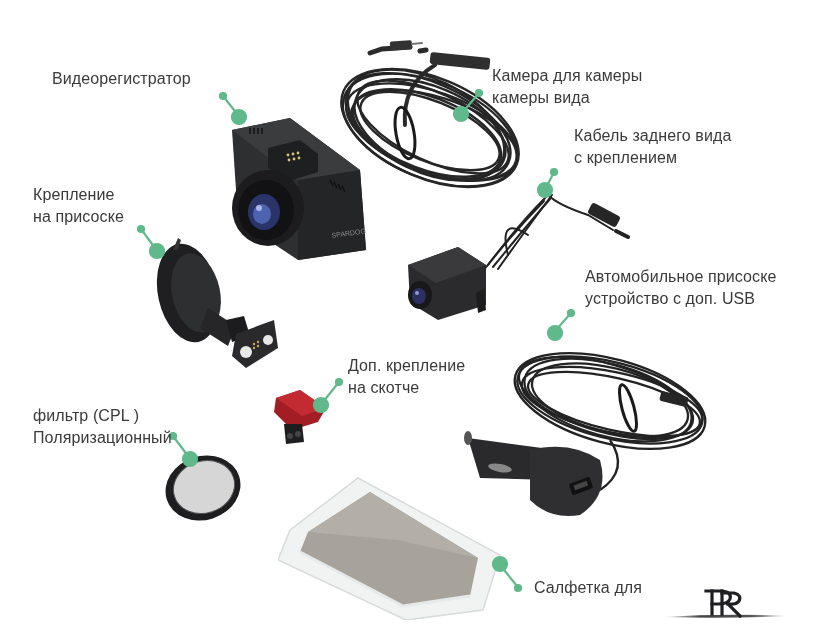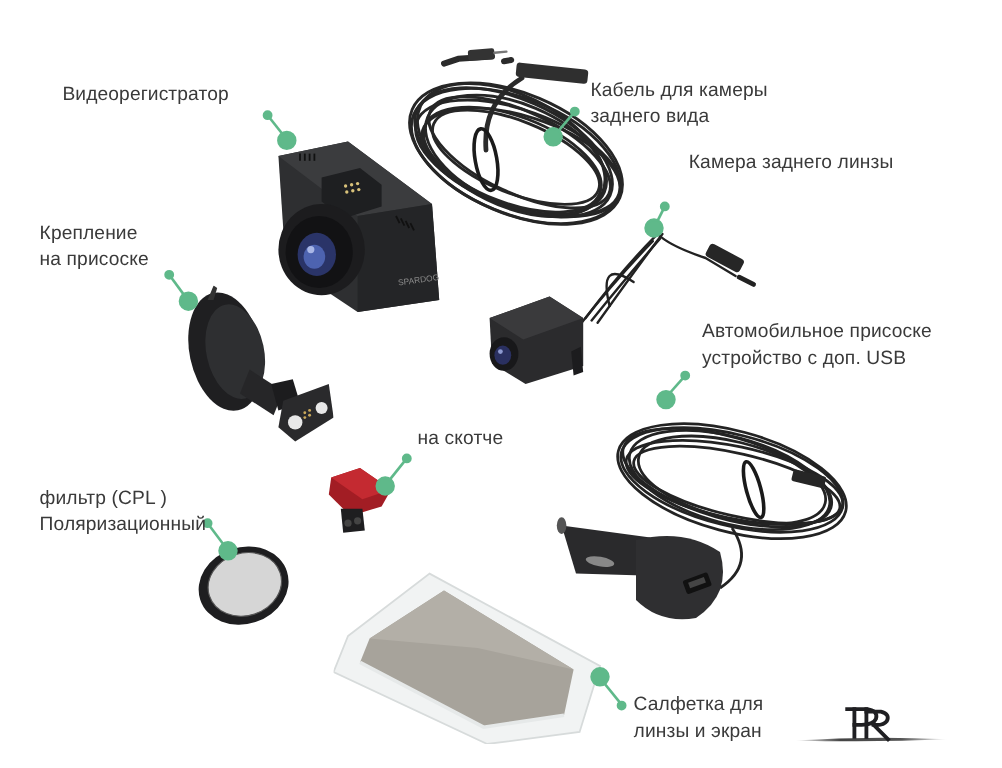--- a/index.html
+++ b/index.html
@@ -1,21 +1,21 @@
 <!DOCTYPE html>
 <html><head>
 <meta charset="utf-8">
 <style>
   html, body { margin: 0; padding: 0; background: #ffffff; }
   body { width: 835px; height: 640px; position: relative; overflow: hidden; font-family: "Liberation Sans", sans-serif; }
   .label { position: absolute; color: #3a3a3a; font-size: 16px; line-height: 22px; font-weight: 300; letter-spacing: 0.1px; white-space: nowrap; }
   .label span { display: block; }
   .callout { position: absolute; left: 0; top: 0; }
   .product { position: absolute; }
-  .clip { overflow: hidden; }
+  .clip { overflow: hidden; text-align: center; }
   .logo { position: absolute; }
 </style>
 </head>
 <body>
 
 <svg class="product" style="left:330px;top:15px" width="200" height="185" viewBox="0 0 200 185">
   <g fill="none" stroke="#2b2b2b" stroke-linecap="round">
 
     <path d="M40 38 L52 34 L80 32" stroke-width="5"></path>
     <rect x="60" y="26" width="22" height="9" rx="2" fill="#333" stroke="none" transform="rotate(-4 70 30)"></rect>
@@ -192,50 +192,51 @@
       <circle cx="500" cy="564" r="7"></circle>
       <circle cx="518" cy="588" r="3"></circle>
   </g>
 </svg>
 
 <div class="label" style="left:52px;top:68px">
   <span>Видеорегистратор</span>
 </div>
 
 <div class="label" style="left:492px;top:65px">
-  <span>Кабель для камеры</span>
-  <span>заднего вида</span>
+  <span>Камера для камеры</span>
+  <span>камеры вида</span>
 </div>
 
 <div class="label" style="left:574px;top:125px">
-  <span>Камера заднего линзы</span>
+  <span>Кабель заднего вида</span>
+  <span>с креплением</span>
 </div>
 
 <div class="label" style="left:33px;top:184px">
   <span>Крепление</span>
   <span>на присоске</span>
 </div>
 
 <div class="label" style="left:585px;top:266px">
   <span>Автомобильное присоске</span>
   <span>устройство с доп. USB</span>
 </div>
 
 <div class="label" style="left:348px;top:355px">
+  <span>Доп. крепление</span>
   <span>на скотче</span>
 </div>
 
 <div class="label" style="left:33px;top:405px">
   <span>фильтр (CPL )</span>
   <span>Поляризационный</span>
 </div>
 
 <div class="label clip" style="left:528px;top:577px;width:120px">
   <span>Салфетка для</span>
-  <span>линзы и экран</span>
 </div>
 
 <div class="logo" style="left:662px;top:583px;width:128px;height:40px">
   <svg width="128" height="40" viewBox="0 0 128 40">
     <defs>
       <linearGradient id="sw" x1="0" x2="1">
         <stop offset="0" stop-color="#ffffff"></stop>
         <stop offset="0.3" stop-color="#444"></stop>
         <stop offset="0.7" stop-color="#555"></stop>
         <stop offset="1" stop-color="#ffffff"></stop>

